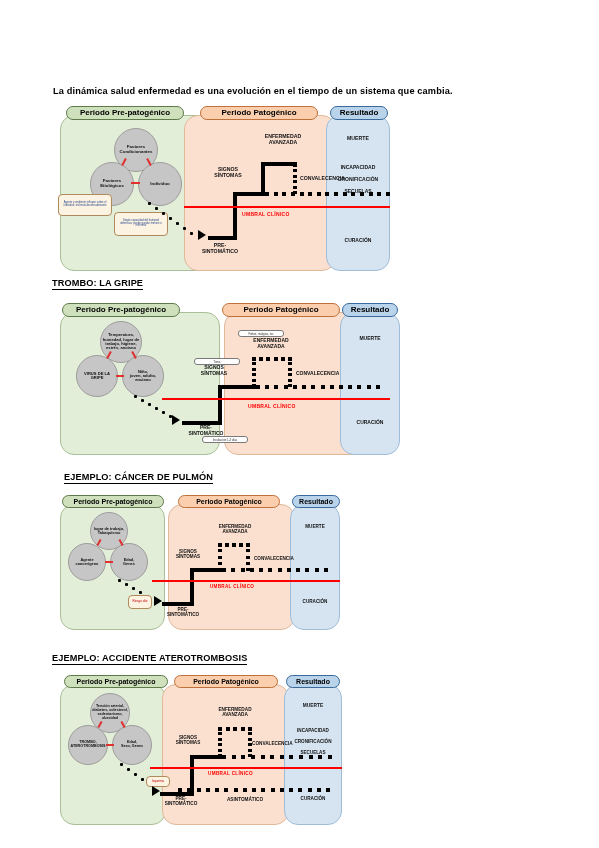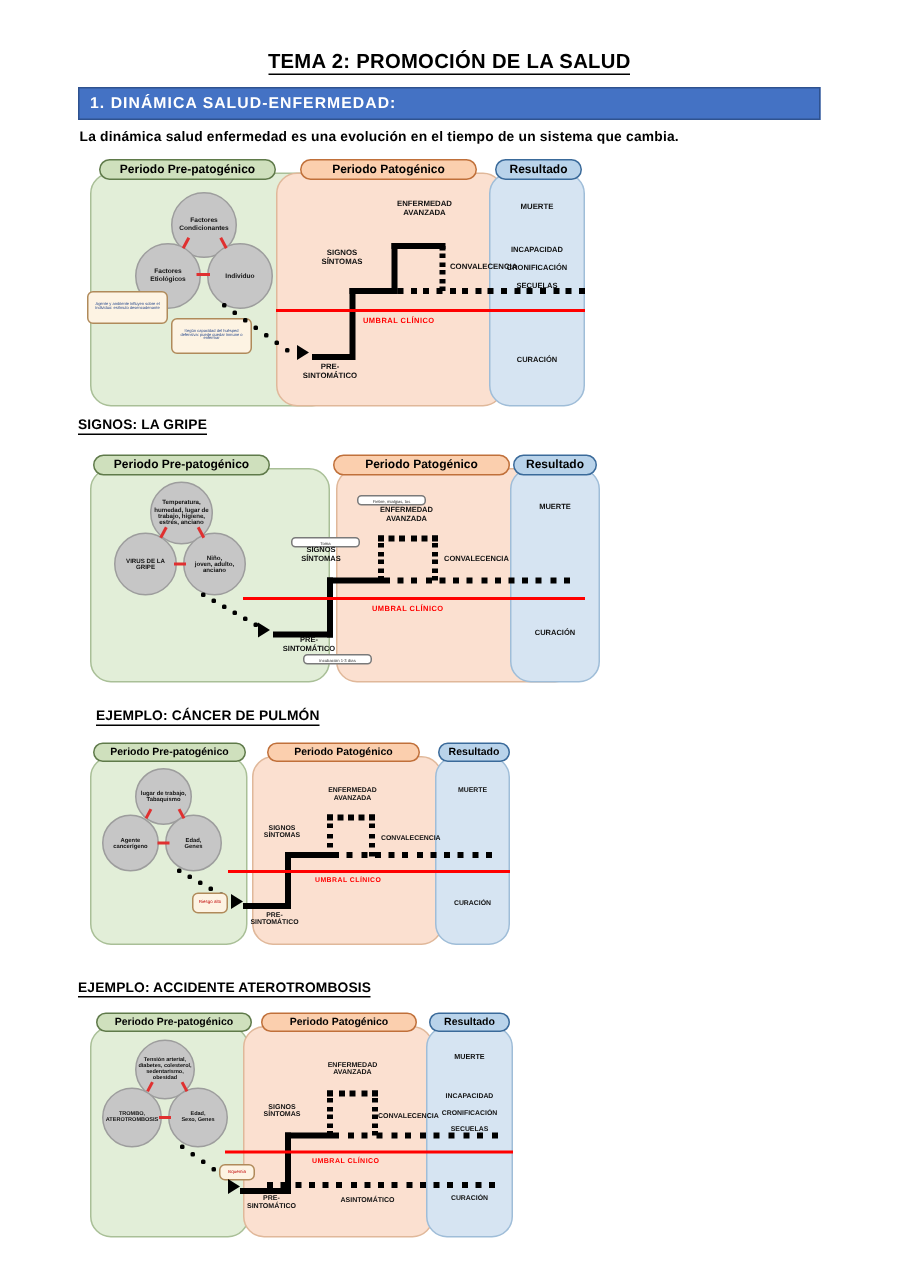--- a/index.html
+++ b/index.html
@@ -116,27 +116,21 @@
   .reslabel{
     position:absolute;font-weight:bold;text-align:center;
     width:100%;left:0;color:#111;
   }
 </style>
 </head>
 <body>
 
 <div class="page">
 
-  <div class="doc-title">
-    <span>TEMA 2: PROMOCIÓN DE LA SALUD</span>
-  </div>
-
-  <div class="section-bar">
-    <div class="lbl">1. DINÁMICA SALUD-ENFERMEDAD:</div>
-  </div>
+
 
   <div class="intro">La dinámica salud enfermedad es una evolución en el tiempo de un sistema que cambia.</div>
 
   <div class="diagram" id="d0" style="left:52px;top:106px;width:495px;height:165px;">
 
     <div class="panel pre" style="left:8px;top:9px;width:162px;height:156px;"></div>
     <div class="panel pato" style="left:132px;top:9px;width:152px;height:156px;"></div>
     <div class="panel res" style="left:274px;top:9px;width:64px;height:156px;"></div>
 
     <div class="ptag pre" style="left:14px;top:0px;width:118px;height:14px;font-size:8px;">Periodo Pre-patogénico</div>
@@ -221,21 +215,21 @@
     </div>
 
     <div class="reslabel" style="left:274px;width:64px;top:29px;font-size:5.2px;">MUERTE</div>
     <div class="reslabel" style="left:274px;width:64px;top:58px;font-size:5px;">INCAPACIDAD</div>
     <div class="reslabel" style="left:274px;width:64px;top:70px;font-size:5px;">CRONIFICACIÓN</div>
     <div class="reslabel" style="left:274px;width:64px;top:82px;font-size:5px;">SECUELAS</div>
     <div class="reslabel" style="left:274px;width:64px;top:131px;font-size:5px;">CURACIÓN</div>
   </div>
 
   <div class="example-caption" style="left:52px;top:278px;">
-    <span>SIGNOS: LA GRIPE</span>
+    <span>TROMBO: LA GRIPE</span>
   </div>
 
   <div class="diagram" id="d1" style="left:52px;top:303px;width:495px;height:152px;">
 
     <div class="panel pre" style="left:8px;top:9px;width:160px;height:143px;"></div>
     <div class="panel pato" style="left:172px;top:9px;width:160px;height:143px;"></div>
     <div class="panel res" style="left:288px;top:9px;width:60px;height:143px;"></div>
 
     <div class="ptag pre" style="left:10px;top:0px;width:118px;height:14px;font-size:8px;">Periodo Pre-patogénico</div>
     <div class="ptag pato" style="left:170px;top:0px;width:118px;height:14px;font-size:8px;">Periodo Patogénico</div>

